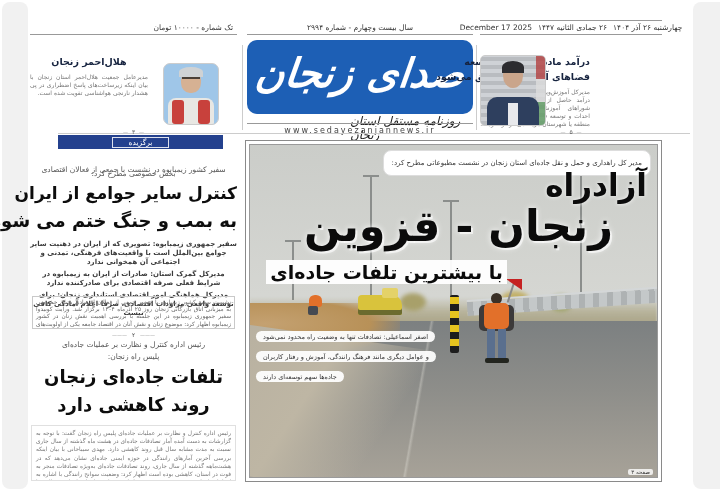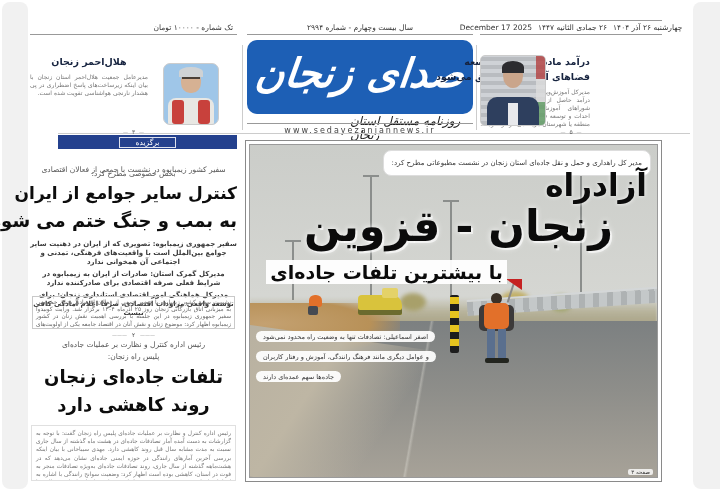--- a/index.html
+++ b/index.html
@@ -60,21 +60,21 @@
   .ph-crescent .hair { position:absolute; left:50%; top:3px; transform:translateX(-50%);
       width:24px; height:10px; background:#cfd2d4; border-radius:50% 50% 0 0; }
   .ph-crescent .glasses { position:absolute; left:50%; top:13px; transform:translateX(-50%);
       width:18px; height:4px; border-top:2px solid #4a3f36; }
   .ph-crescent .jacket { position:absolute; left:50%; bottom:0; transform:translateX(-50%);
       width:46px; height:26px; background:#e8e7e3; border-radius:8px 8px 0 0; }
   .ph-crescent .jacket:before { content:""; position:absolute; left:4px; top:2px; width:12px; height:24px; background:#c8413c; border-radius:3px;}
   .ph-crescent .jacket:after  { content:""; position:absolute; right:4px; top:2px; width:12px; height:24px; background:#c8413c; border-radius:3px;}
 
   
-  .hl-bar { position:absolute; top:135px; left:58px; width:179px; height:14px; background:#24418e;
+  .hl-bar { position:absolute; top:135px; left:58px; width:165px; height:14px; background:#24418e;
             display:flex; align-items:center; justify-content:center; }
   .hl-bar span { color:#fff; font-size:7.5px; border:1px solid rgba(255,255,255,.85); padding:0 16px; line-height:9px; }
 
   
   .kicker { position:absolute; left:30px; width:207px; text-align:center; font-size:7.5px; color:#555; line-height:11px; }
   .bighead { position:absolute; left:30px; width:207px; text-align:center; font-weight:bold; color:#0d0d0d; white-space:nowrap; }
   .bullets { position:absolute; top:240px; left:30px; width:207px; }
   .bullet { font-size:7px; font-weight:bold; color:#3a3a3a; text-align:center; line-height:9px; margin-bottom:3px; }
   .boxed { position:absolute; top:296px; left:32px; width:203px; height:33px; border:1px solid #c9c9c9;
            padding:2px 3px; font-size:5.8px; color:#666; text-align:justify; line-height:7.2px; overflow:hidden; }
@@ -266,18 +266,18 @@
         <div class="legs"></div>
         <div class="shoes"></div>
       </div>
 
       <div class="m-kicker">مدیر کل راهداری و حمل و نقل جاده‌ای استان زنجان در نشست مطبوعاتی مطرح کرد:</div>
       <div class="m-h1">آزادراه</div>
       <div class="m-h2">زنجان - قزوین</div>
       <div class="m-h3">با بیشترین تلفات جاده‌ای</div>
       <div class="cap-pill" style="top:186px;">اصغر اسماعیلی: تصادفات تنها به وضعیت راه محدود نمی‌شود</div>
       <div class="cap-pill" style="top:206px;">و عوامل دیگری مانند فرهنگ رانندگی، آموزش و رفتار کاربران</div>
-      <div class="cap-pill" style="top:226px;">جاده‌ها سهم عمده‌ای دارند</div>
+      <div class="cap-pill" style="top:226px;">جاده‌ها سهم توسعه‌ای دارند</div>
       <div class="m-pageref">صفحه ۳</div>
     </div>
   </div>
 
 </div>
 
 </body></html>

